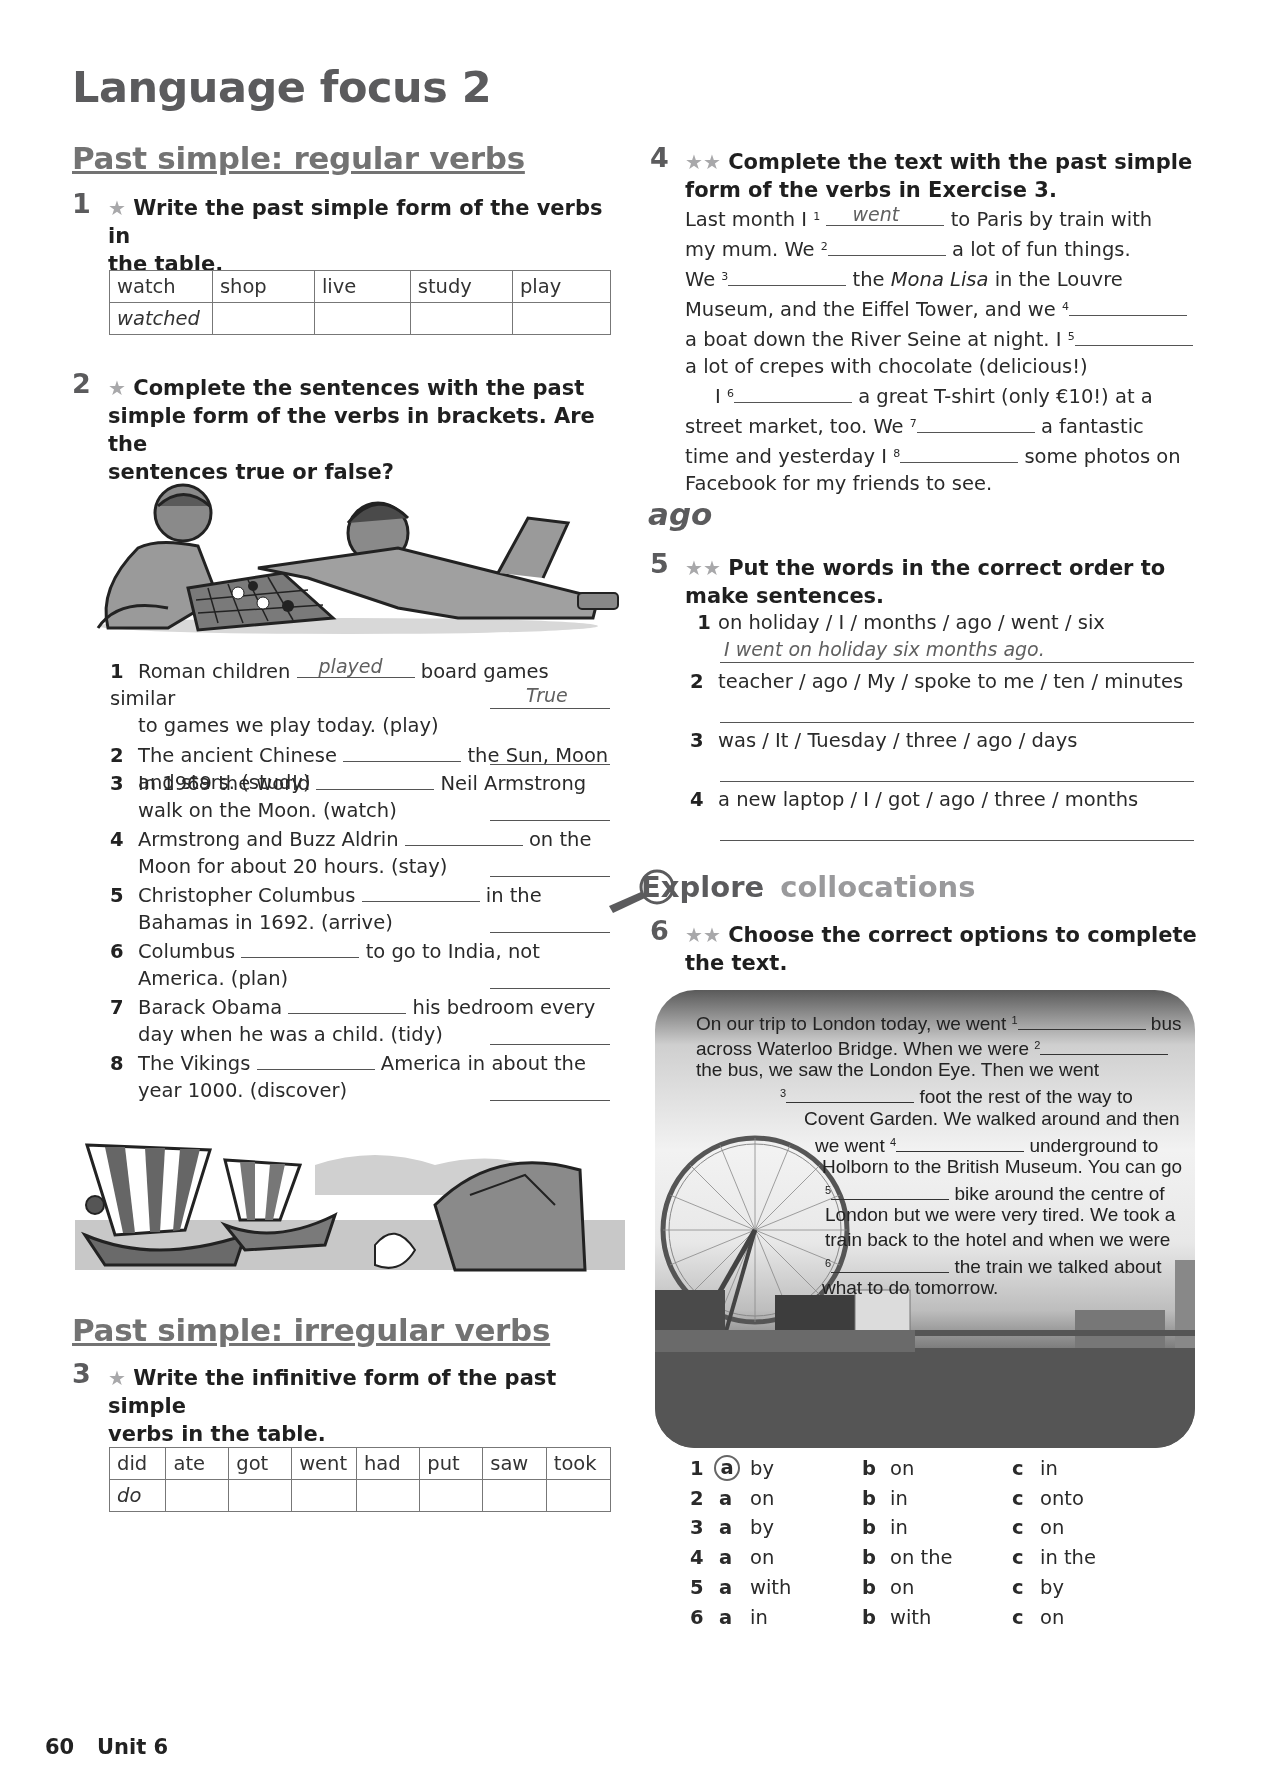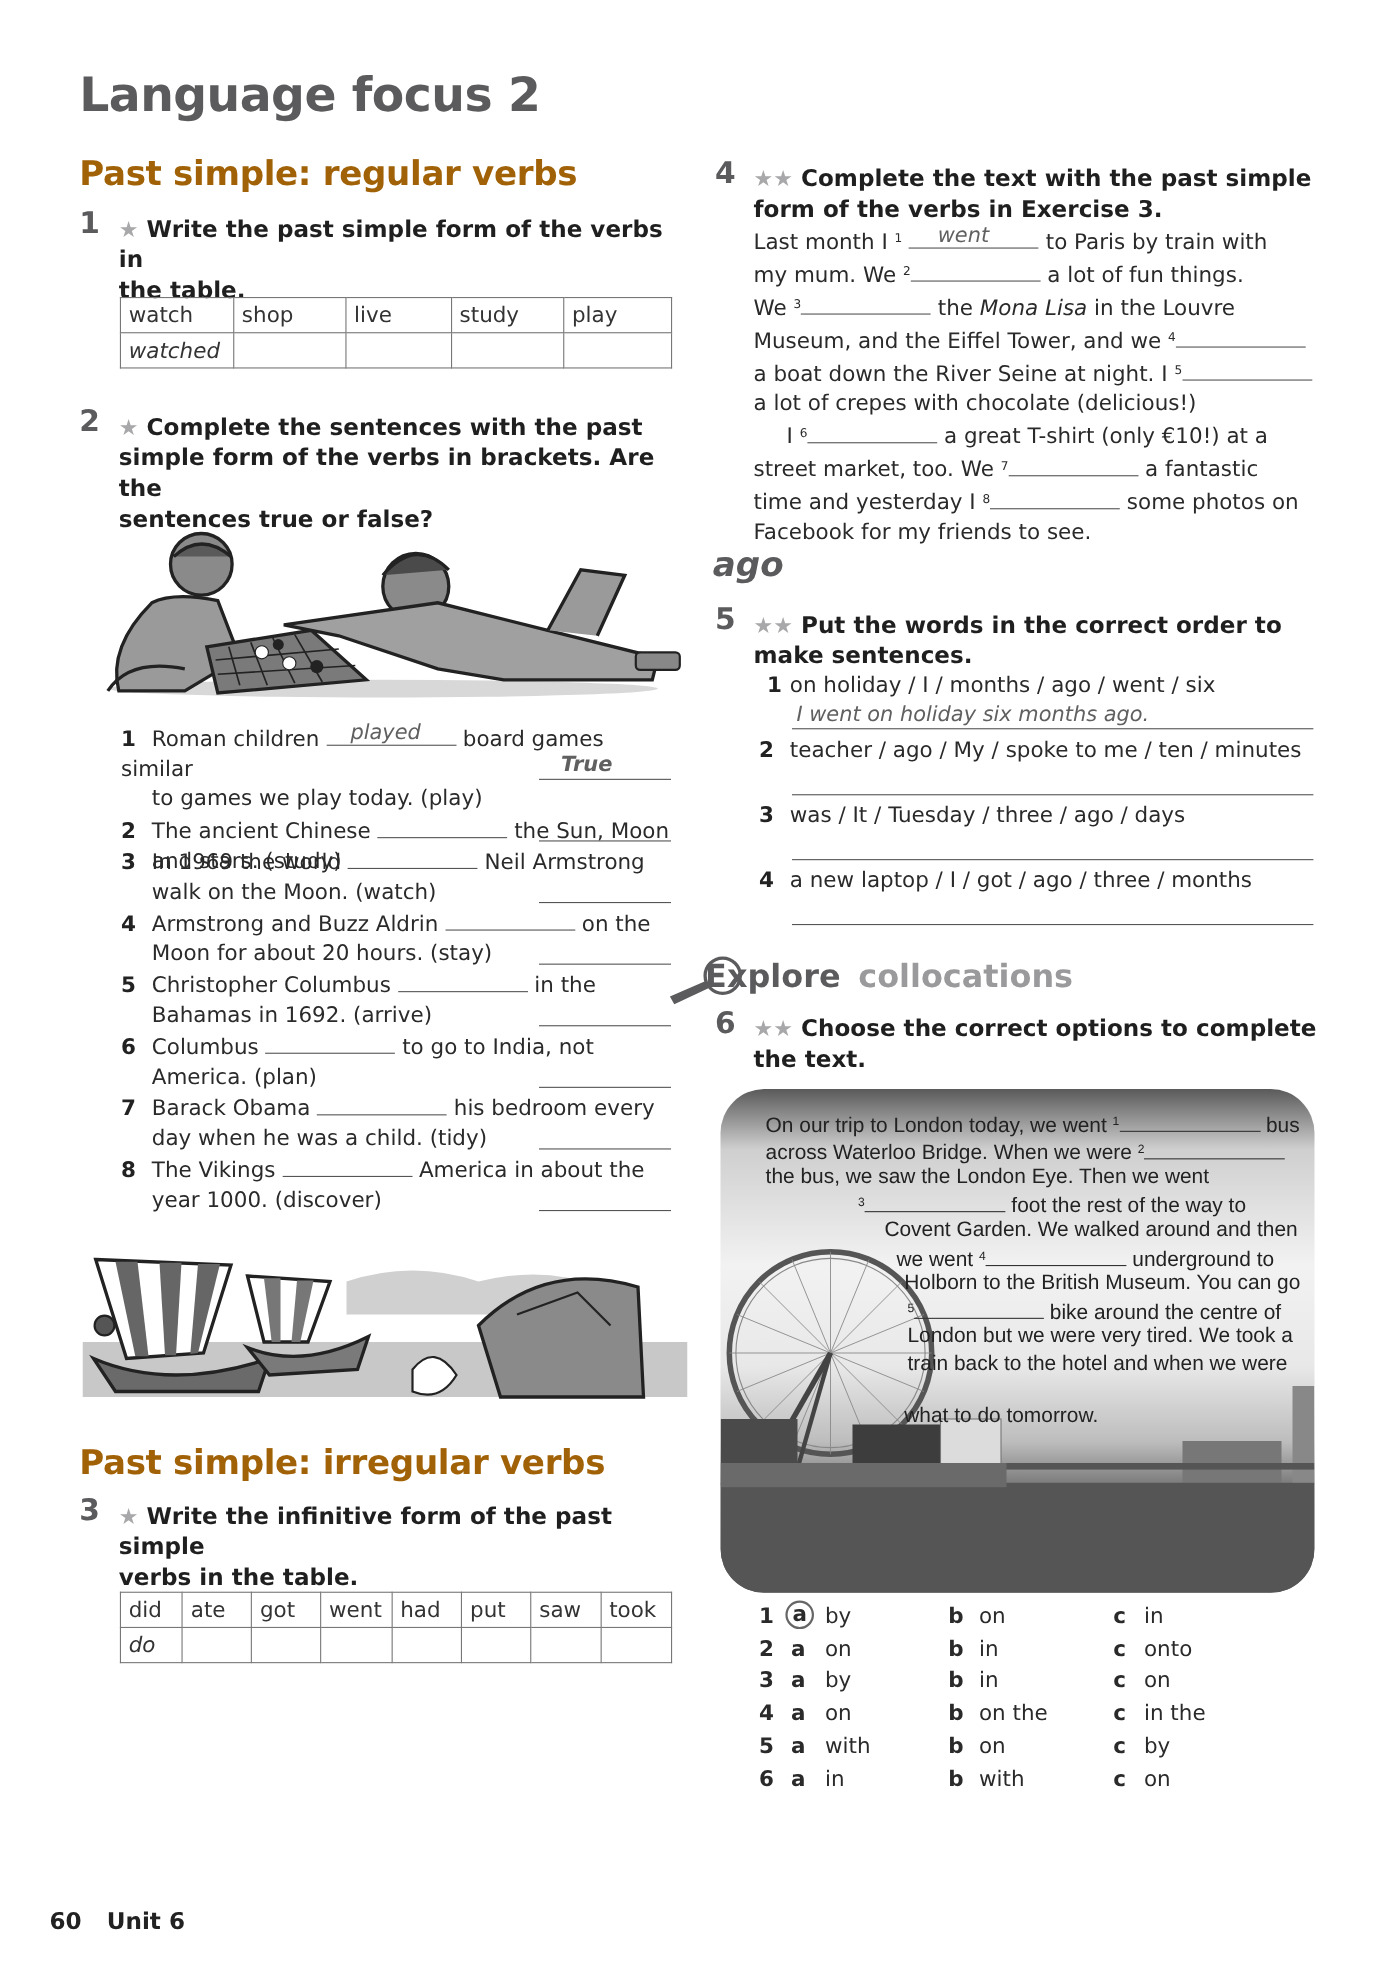--- a/index.html
+++ b/index.html
@@ -1,20 +1,20 @@
 <!DOCTYPE html>
 <html><head>
 <meta charset="utf-8">
 <style>
   html, body { margin: 0; padding: 0; background: #ffffff; }
   body { width: 1264px; height: 1788px; position: relative; overflow: hidden;
          font-family: "DejaVu Sans", "Liberation Sans", sans-serif; color: #333; }
   .abs { position: absolute; }
   .page-title { left: 72px; top: 62px; font-size: 43px; font-weight: bold; color: #5b5b5d; letter-spacing: -0.5px; }
-  .section-title { font-size: 31px; font-weight: bold; color: #a16207; letter-spacing: -0.3px; }
+  .section-title { font-size: 31px; font-weight: bold; color: #737373; letter-spacing: -0.3px; text-decoration: underline; }
   .italic-title { font-size: 31px; font-weight: bold; font-style: italic; color: #5b5b5d; }
   .ex-head { font-size: 21px; font-weight: bold; color: #1f1f1f; line-height: 28px; }
   .ex-num { position: absolute; font-size: 27px; font-weight: bold; color: #5b5b5d; }
   .star { color: #a8a8aa; font-size: 20px; }
   .body-text { font-size: 19.5px; color: #2a2a2a; line-height: 27px; }
   .blank { display: inline-block; border-bottom: 1.3px solid #555; vertical-align: baseline; height: 18px; position: relative; }
   .hand { font-family: "DejaVu Sans", sans-serif; font-style: italic; color: #606060; font-size: 19px; }
   sup { font-size: 11px; vertical-align: 6px; }
   table.verbs { border-collapse: collapse; position: absolute; }
   table.verbs td { border: 1.5px solid #777; font-size: 19.5px; padding: 0 7px; height: 31px; color: #333; }
@@ -105,21 +105,21 @@
 
   <div>
 
     <div class="sent-line" style="top:658px;">
       <span class="num-b">1</span><span>Roman children</span>
       <span class="blank" style="width:118px;"><span class="hand abs" style="left:22px;top:-6px;">played</span></span>
       <span>board games similar</span><br>
       <span style="display:inline-block;width:28px"></span><span>to games we play today. (play)</span>
     </div>
     <div class="tf-blank" style="top:688px;">
-        <span class="hand abs" style="left:20px;top:-4px;font-weight:bold;">True</span>
+        <span class="hand abs" style="left:36px;top:-4px;">True</span>
       </div>
 
     <div class="sent-line" style="top:714px;margin-top:28px;">
       <span class="num-b">2</span><span>The ancient Chinese</span>
       <span class="blank" style="width:118px;"></span>
       <span>the Sun, Moon</span><br>
       <span style="display:inline-block;width:28px"></span><span>and stars. (study)</span>
     </div>
     <div class="tf-blank" style="top:744px;"></div>
 
@@ -337,20 +337,21 @@
     <div class="london-text" style="left:41px;top:18px;"><span>On our trip to London today, we went</span> <sup>1</sup><span class="cblank"></span> <span>bus</span></div>
     <div class="london-text" style="left:41px;top:43px;"><span>across Waterloo Bridge. When we were</span> <sup>2</sup><span class="cblank"></span></div>
     <div class="london-text" style="left:41px;top:67px;"><span>the bus, we saw the London Eye. Then we went</span></div>
     <div class="london-text" style="left:125px;top:91px;"><sup>3</sup><span class="cblank"></span> <span>foot the rest of the way to</span></div>
     <div class="london-text" style="left:149px;top:116px;"><span>Covent Garden. We walked around and then</span></div>
     <div class="london-text" style="left:160px;top:140px;"><span>we went</span> <sup>4</sup><span class="cblank"></span> <span>underground to</span></div>
     <div class="london-text" style="left:167px;top:164px;"><span>Holborn to the British Museum. You can go</span></div>
     <div class="london-text" style="left:170px;top:188px;"><sup>5</sup><span class="cblank" style="width:118px"></span> <span>bike around the centre of</span></div>
     <div class="london-text" style="left:170px;top:212px;"><span>London but we were very tired. We took a</span></div>
     <div class="london-text" style="left:170px;top:237px;"><span>train back to the hotel and when we were</span></div>
+    <div class="london-text" style="left:170px;top:261px;"><sup>6</sup><span class="cblank" style="width:118px"></span> <span>the train we talked about</span></div>
     <div class="london-text" style="left:167px;top:285px;"><span>what to do tomorrow.</span></div>
   </div>
 
   <div>
     <div class="opt-row" style="top:1457px;">
       <span style="left:0;font-weight:bold;">1</span>
       <span style="left:24px;font-weight:bold;border:2.5px solid #666;border-radius:50%;width:22px;height:22px;line-height:21px;text-align:center;top:-2px;">a</span>
       <span style="left:60px;">by</span>
       <span style="left:172px;font-weight:bold;">b</span>
       <span style="left:200px;">on</span>

